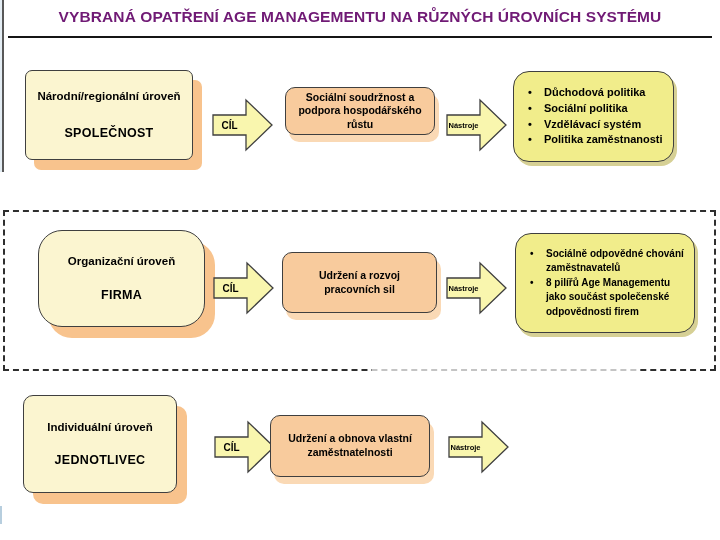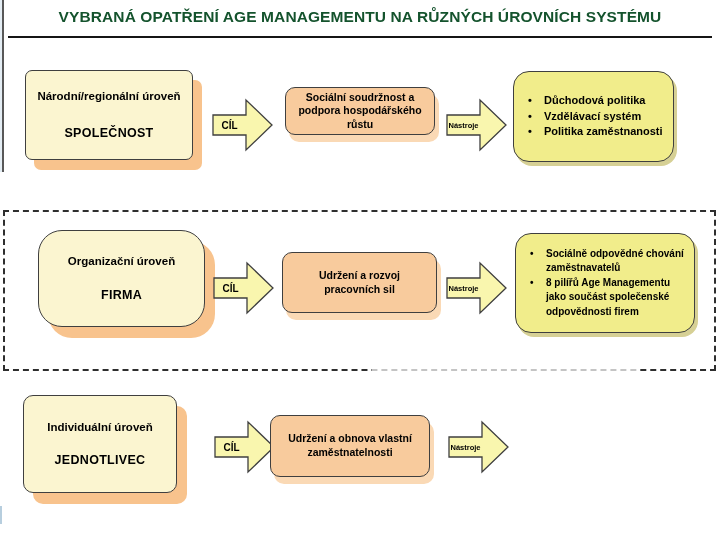--- a/index.html
+++ b/index.html
@@ -4,21 +4,21 @@
 <style>
   html,body { margin:0; padding:0; background:#ffffff; }
   .slide {
     position:relative; width:720px; height:540px; background:#ffffff;
     font-family:"Liberation Sans", sans-serif; overflow:hidden;
   }
 
   
   .title {
     position:absolute; left:10px; right:10px; top:8px;
-    text-align:center; font-weight:bold; font-size:15.5px; color:#14532d;
+    text-align:center; font-weight:bold; font-size:15.5px; color:#701a75;
     letter-spacing:0.1px; white-space:nowrap;
   }
   .title-underline {
     position:absolute; left:8px; top:36px; width:704px; height:2px; background:#151515;
   }
 
   
   .box {
     position:absolute; border:1px solid #3f3f3f; box-sizing:border-box;
     display:flex; color:#000;
@@ -123,20 +123,21 @@
   <div class="arrow r1-tarrow">
     <svg width="62" height="54" viewBox="0 0 62 54">
       <polygon points="1,17 34,17 34,2 60,27 34,52 34,37 1,37" fill="#F9F6AE" stroke="#3f3f3f" stroke-width="1.3"></polygon>
       <text x="17.5" y="30" text-anchor="middle" font-size="7.5">Nástroje</text>
     </svg>
   </div>
 
   <div class="box tools-box r1-tools">
     <ul class="tools tools-lg">
       <li>Důchodová politika</li>
+      <li>Sociální politika</li>
       <li>Vzdělávací systém</li>
       <li>Politika zaměstnanosti</li>
     </ul>
   </div>
 
   <div class="dashed-frame"></div>
 
   <div class="box level-box r2-level">
     <div class="level-title">Organizační úroveň</div>
     <div class="level-name">FIRMA</div>

